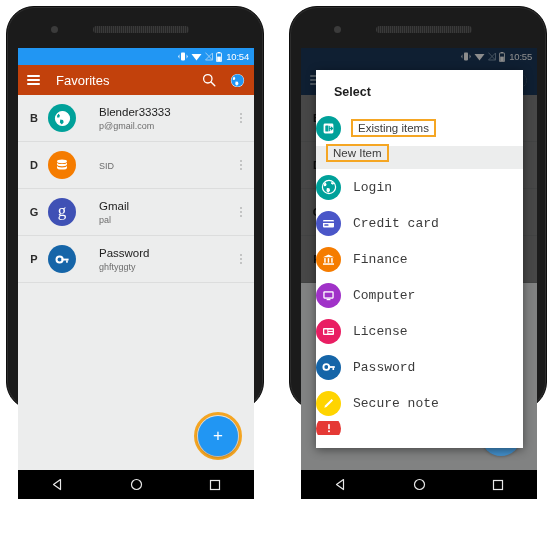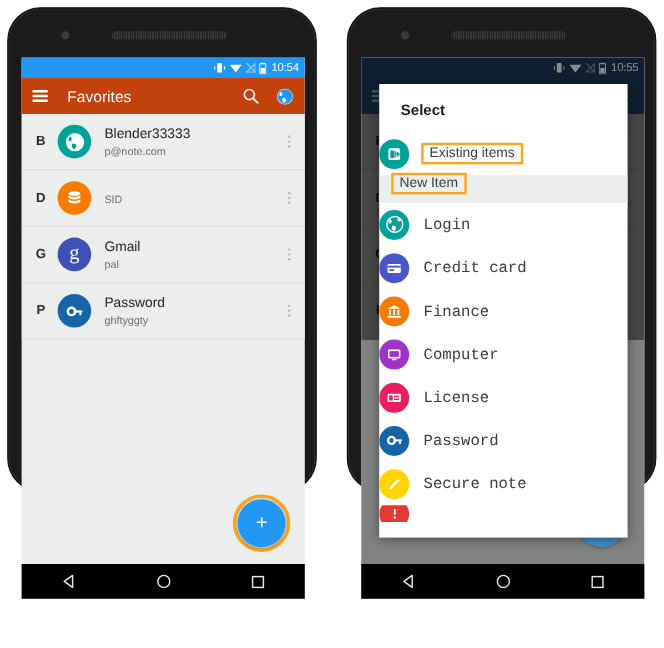--- a/index.html
+++ b/index.html
@@ -88,21 +88,21 @@
   .row-letter {
     width: 20px; text-align: center;
     font-size: 11px; font-weight: bold; color: #2b2b2b;
   }
   .avatar {
     width: 28px; height: 28px; border-radius: 50%;
     display: flex; align-items: center; justify-content: center;
     flex: 0 0 28px;
     margin-left: 4px;
   }
-  .row-text { margin-left: 11px; flex: 1; overflow: hidden; }
+  .row-text { margin-left: 23px; flex: 1; overflow: hidden; }
   .row-title { font-size: 11.5px; color: #212121; line-height: 14px; }
   .row-sub { font-size: 9px; color: #6d6d6d; line-height: 12px; margin-top: 1px; }
   .kebab { width: 14px; display:flex; flex-direction:column; align-items:center; gap:2px; }
   .kebab i { width:2px; height:2px; border-radius:50%; background:#b6b6b6; display:block; }
 
   
   .fab-wrap {
     position: absolute; right: 12px; bottom: 10px;
     width: 48px; height: 48px;
   }
@@ -221,21 +221,21 @@
           <div class="row-letter">B</div>
           <div class="avatar" style="background:#00a19a">
             <svg width="17" height="17" viewBox="0 0 17 17">
                 <circle cx="8.5" cy="8.5" r="8" fill="#00a19a"></circle>
                 <circle cx="8.5" cy="8.5" r="7" fill="none" stroke="#fff" stroke-width="1.2"></circle>
                 <path d="M8.5 1.6 A6.9 6.9 0 0 0 8.5 15.4 A6.9 6.9 0 0 0 8.5 1.6 Z M4.4 3.5 l1.5 2 -0.6 1.9 -2.2 0.2 0 -2.2 z M11.2 2.8 l-0.7 1.8 2 1.5 1.6 -1.4 z M6.3 9.6 l2.7 0.3 0.7 2.4 -1.9 2.2 -2 -1.9 z" fill="#fff"></path>
               </svg>
           </div>
           <div class="row-text">
             <div class="row-title">Blender33333</div>
-            <div class="row-sub">p@note.com</div>
+            <div class="row-sub">p@gmail.com</div>
           </div>
           <div class="kebab">
               <i></i>
               <i></i>
               <i></i>
             </div>
         </div>
 
         <div class="row">
           <div class="row-letter">D</div>

